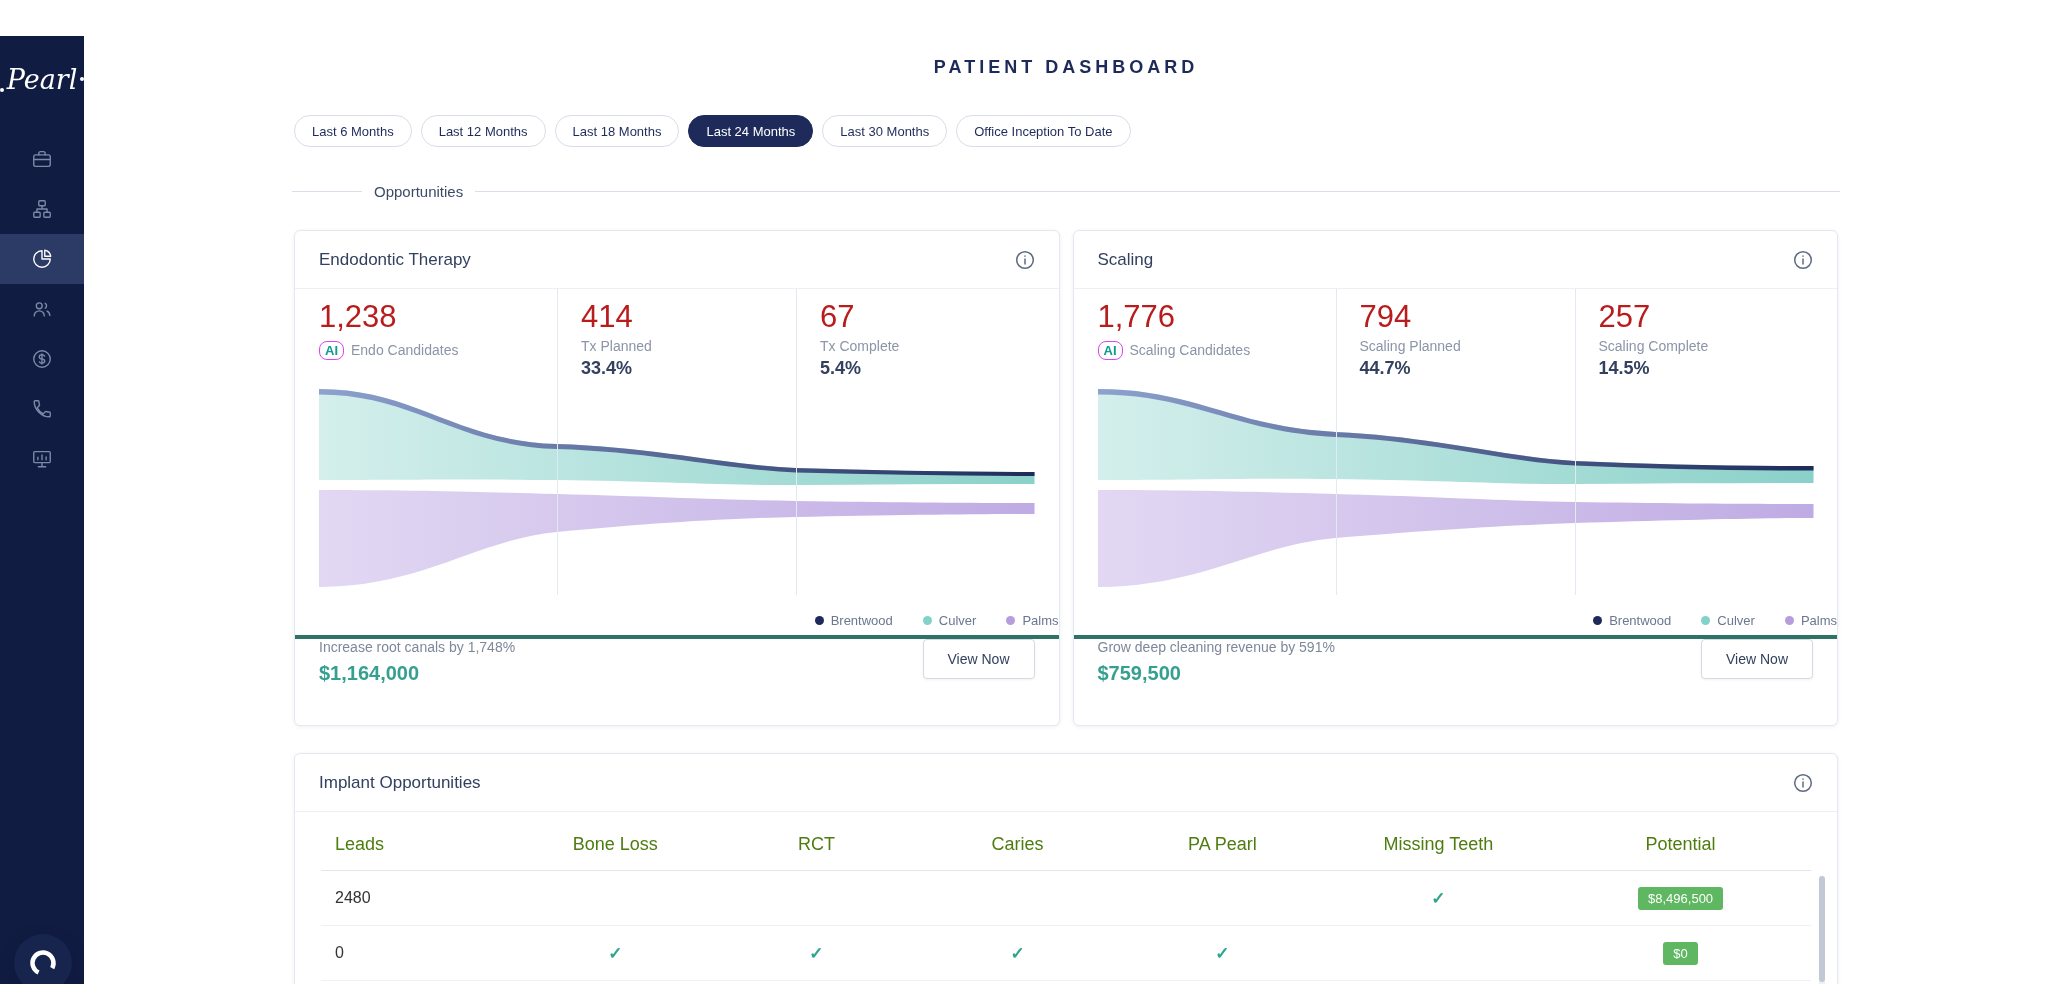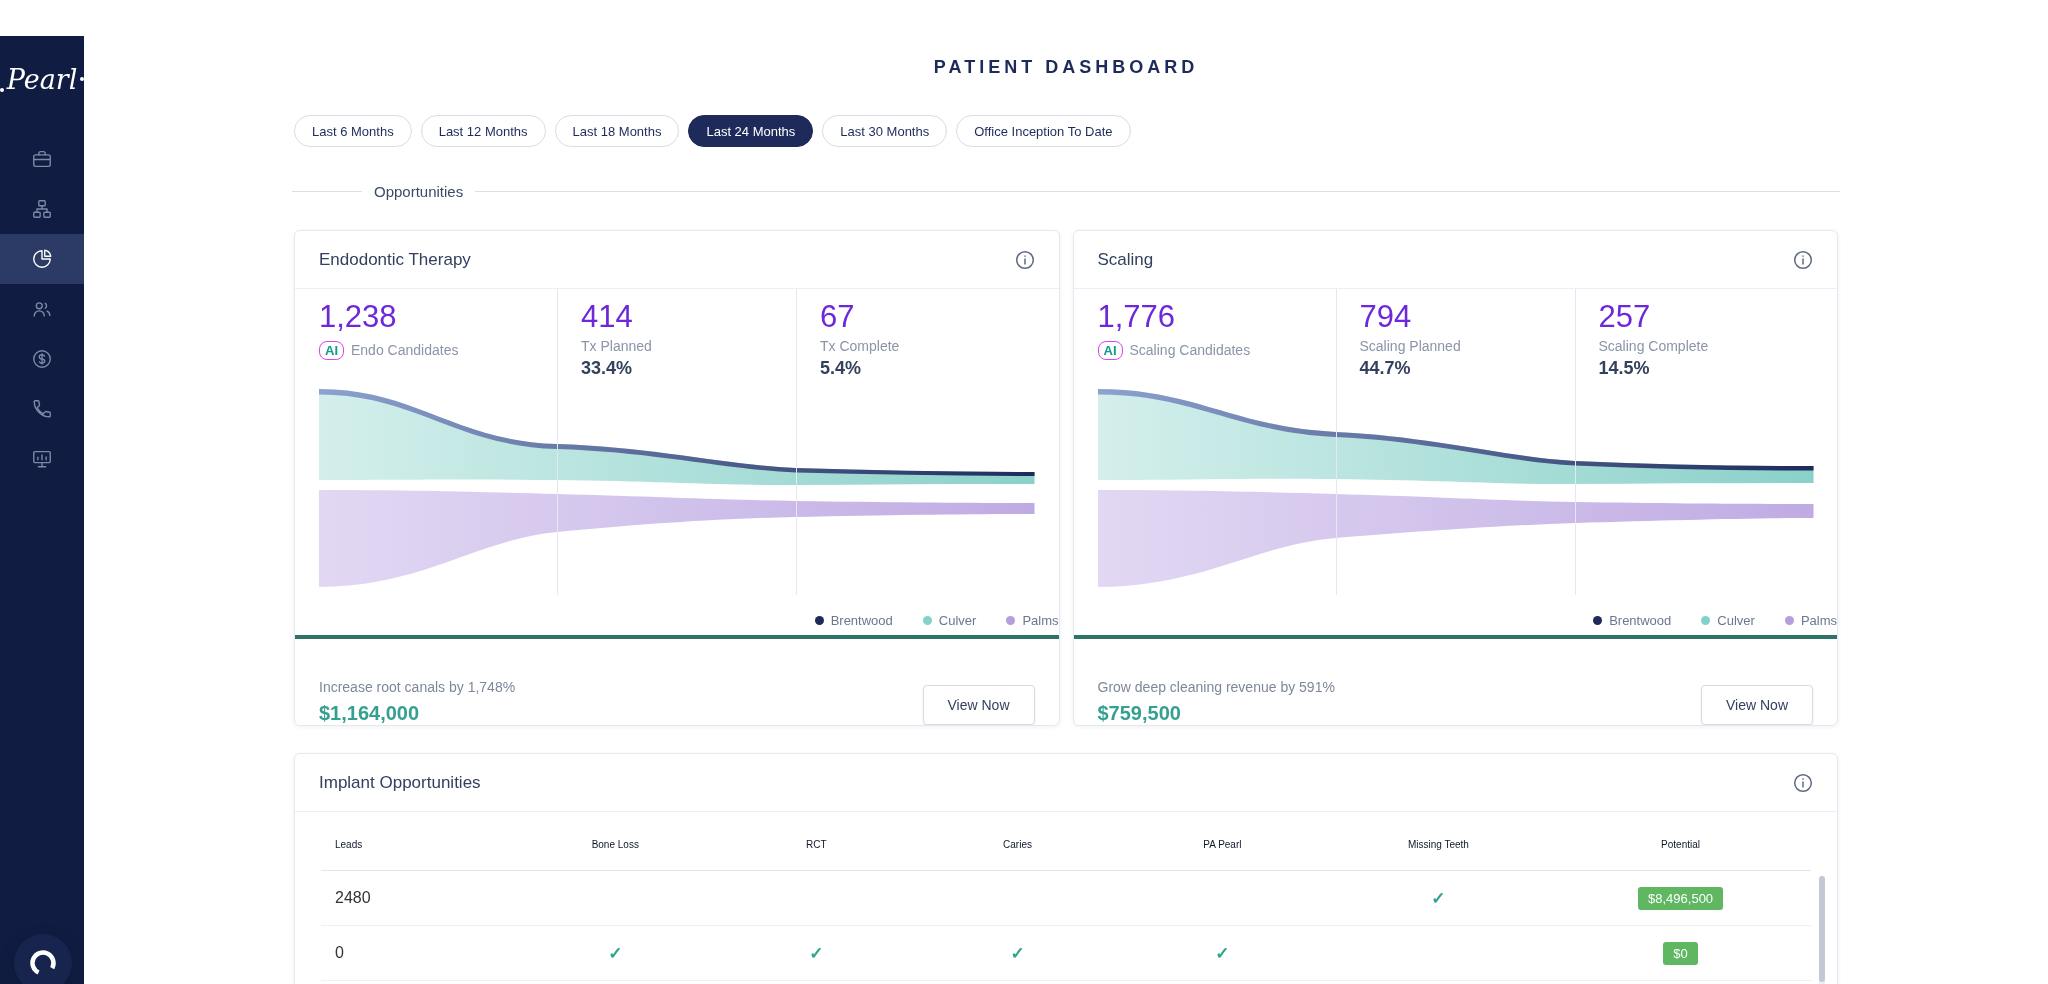--- a/index.html
+++ b/index.html
@@ -67,48 +67,48 @@
   .card-head h2{margin:0;font-size:17px;font-weight:500;color:#33415f;}
   .info{display:flex;cursor:pointer;}
   .info svg{width:20px;height:20px;stroke:#5f6b82;fill:none;stroke-width:1.5;stroke-linecap:round;}
 
   .card-main{flex:1;position:relative;display:flex;flex-direction:column;}
   .vline{position:absolute;top:0;width:1px;height:306px;background:#e4e8f0;}
   .v1{left:262px;}.v2{left:501px;}
   .stats{display:grid;grid-template-columns:262px 239px 263px;height:90px;flex:0 0 90px;
          padding-top:10px;box-sizing:content-box;}
   .stat{padding-left:24px;}
-  .num{font-size:31px;color:#6d28d9;line-height:1.15;}
+  .num{font-size:31px;color:#b91c1c;line-height:1.15;}
   .lblrow{display:flex;align-items:center;gap:7px;margin-top:6px;}
   .ai{font-size:13px;font-weight:bold;color:#0f9b8e;border:1px solid #d946ef;border-radius:8px;
       padding:2px 5px;line-height:1;}
   .slabel{font-size:14px;color:#8b94a8;}
   .stat .slabel.block{display:block;margin-top:3px;}
   .pct{margin-top:4px;font-size:18px;font-weight:600;color:#33415f;}
   .funnel{display:block;width:100%;height:216px;}
   .legend{flex:1;display:flex;align-items:center;justify-content:flex-end;gap:30px;}
   .li{display:flex;align-items:center;gap:7px;font-size:13px;color:#6b7790;}
   .li i{width:9px;height:9px;border-radius:50%;display:inline-block;}
   .accent{height:4px;flex:0 0 4px;background:#2e7366;}
-  .card-foot{height:86px;flex:0 0 86px;display:flex;align-items:flex-end;justify-content:space-between;
+  .card-foot{height:86px;flex:0 0 86px;display:flex;align-items:flex-start;justify-content:space-between;
              padding:0 24px;}
   .ftext{font-size:14px;color:#7e8899;}
   .famount{font-size:20px;font-weight:bold;color:#35a08f;margin-top:7px;}
   .view-btn{background:#fff;border:1px solid #d5dae4;border-radius:4px;padding:11px 24px;
             font-size:14px;color:#33415f;font-family:inherit;cursor:pointer;
             box-shadow:0 1px 3px rgba(0,0,0,.06);}
 
   
   .implant-card{width:1544px;margin:27px auto 0;height:420px;overflow:hidden;}
   .table-wrap{position:relative;padding:6px 26px 0;}
   .trow{display:grid;grid-template-columns:13% 13.5% 13.5% 13.5% 14% 15% 17.5%;
         align-items:center;height:54px;border-bottom:1px solid #eef0f5;}
   .trow.thead{height:52px;border-bottom:1px solid #e2e6ee;}
   .tc{text-align:center;font-size:15px;color:#38455f;}
-  .thead .tc{font-size:10px;color:#0f172a;font-weight:500;}
+  .thead .tc{font-size:18px;color:#4d7c0f;font-weight:500;}
   .c-leads{text-align:left;padding-left:14px;}
   .leads-val{font-size:16px;color:#333;}
   .check{color:#2fa48e;font-size:17px;font-weight:bold;}
   .badge{display:inline-block;background:#5fb761;color:#fff;font-size:13px;padding:4px 10px;
          border-radius:3px;min-width:10px;}
   .badge:empty{display:none;}
   .sb{position:absolute;right:12px;top:64px;width:6px;height:200px;background:#eef0f4;border-radius:3px;}
   .sb-thumb{width:6px;height:106px;background:#c2c8d4;border-radius:3px;cursor:pointer;}
 </style>
 </head>

